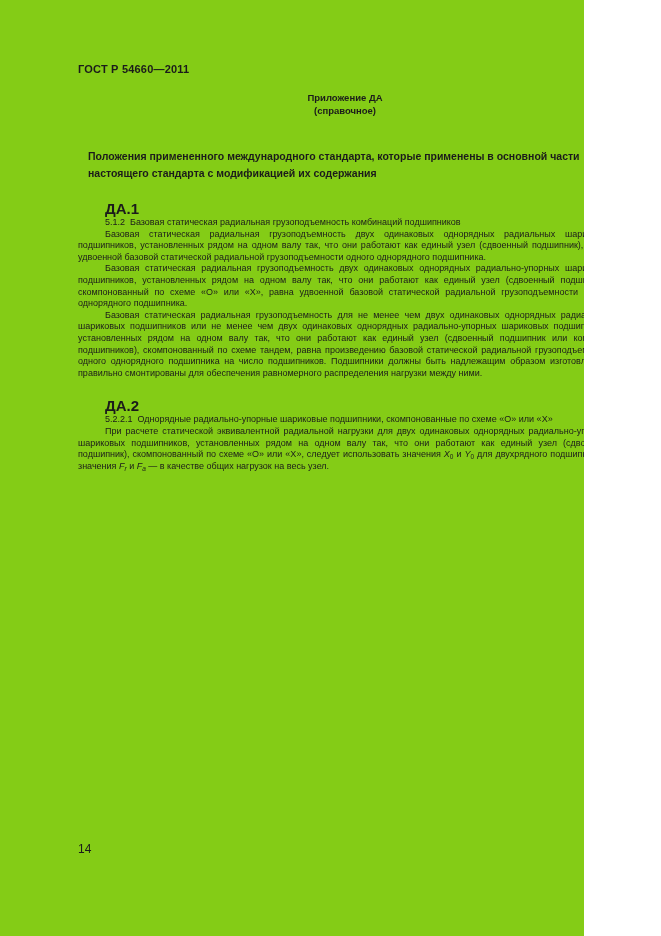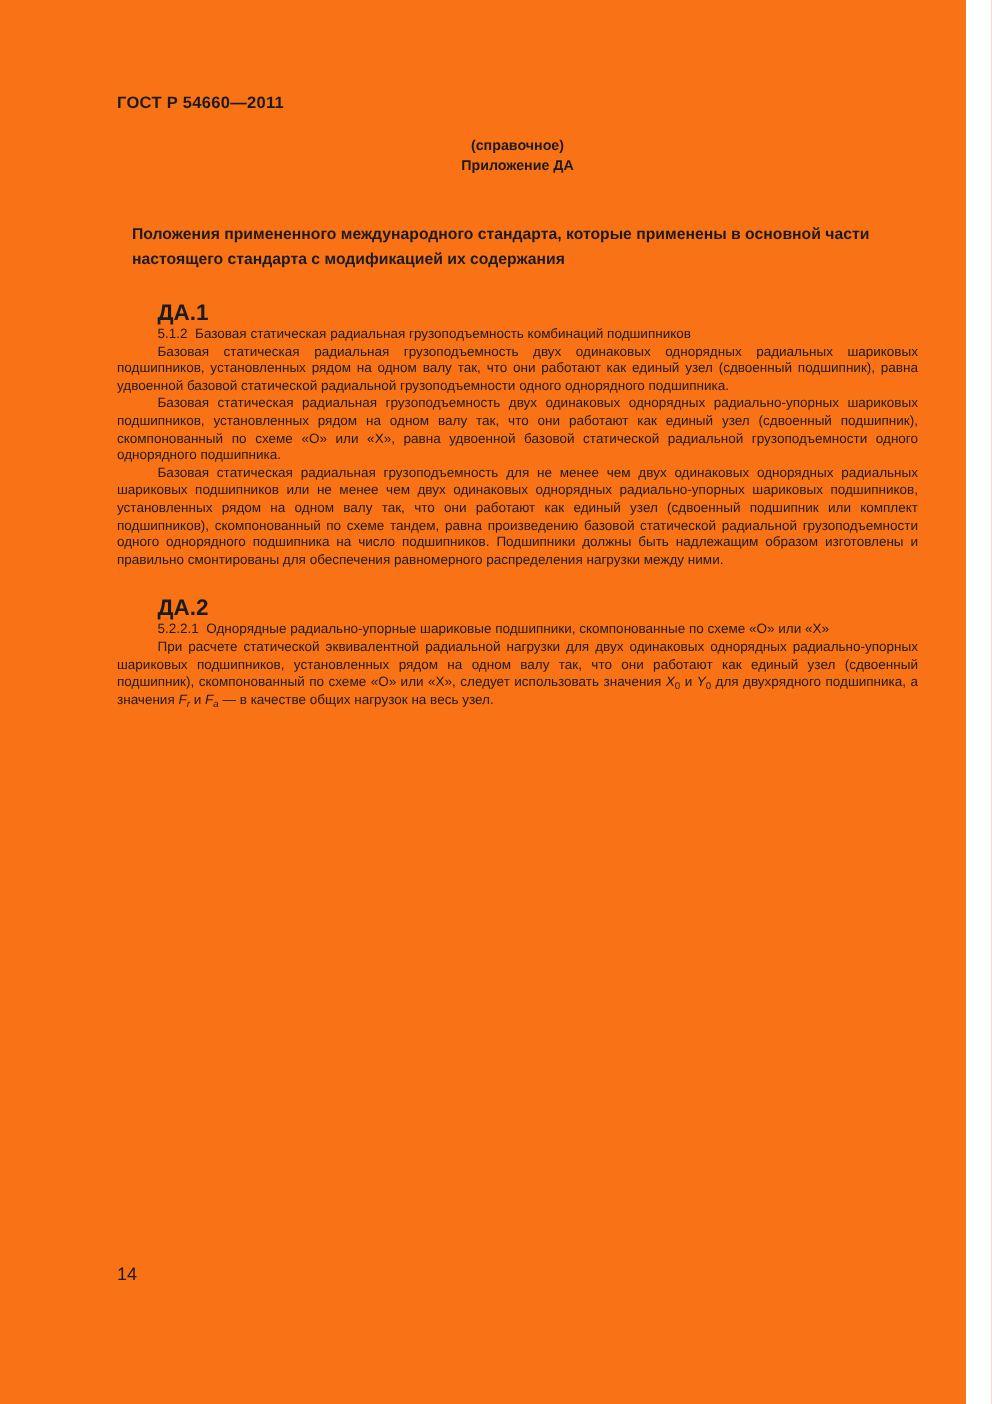--- a/index.html
+++ b/index.html
@@ -1,20 +1,20 @@
 <!DOCTYPE html>
 <html><head>
 <meta charset="utf-8">
 <style>
   html, body { margin: 0; padding: 0; background: #ffffff; }
   .page {
     position: relative;
-    width: 644px;
+    width: 584px;
     height: 936px;
-    background: #f97316;
+    background: #84cc16;
     font-family: "Liberation Sans", sans-serif;
     color: #1b1b1b;
     overflow: hidden;
   }
   .content {
     position: absolute;
     left: 78px;
     top: 62px;
     width: 534px;
   }
@@ -67,22 +67,22 @@
     line-height: 12px;
   }
 </style>
 </head>
 <body>
 
 <div class="page">
   <div class="content">
     <div class="doc-code">ГОСТ Р 54660—2011</div>
     <div class="appendix">
+      <div>Приложение ДА</div>
       <div>(справочное)</div>
-      <div>Приложение ДА</div>
     </div>
     <div class="doc-title">Положения примененного международного стандарта, которые применены в основной части настоящего стандарта с модификацией их содержания</div>
     <div id="sections">
         <div class="section-label">ДА.1</div>
         <p class="block clause-heading-bold">5.1.2&nbsp; Базовая статическая радиальная грузоподъемность комбинаций подшипников</p>
         <p class="block paragraph">Базовая статическая радиальная грузоподъемность двух одинаковых однорядных радиальных шариковых подшипников, установленных рядом на одном валу так, что они работают как единый узел (сдвоенный подшипник), равна удвоенной базовой статической радиальной грузоподъемности одного однорядного подшипника.</p>
         <p class="block paragraph">Базовая статическая радиальная грузоподъемность двух одинаковых однорядных радиально-упорных шариковых подшипников, установленных рядом на одном валу так, что они работают как единый узел (сдвоенный подшипник), скомпонованный по схеме «О» или «Х», равна удвоенной базовой статической радиальной грузоподъемности одного однорядного подшипника.</p>
         <p class="block paragraph">Базовая статическая радиальная грузоподъемность для не менее чем двух одинаковых однорядных радиальных шариковых подшипников или не менее чем двух одинаковых однорядных радиально-упорных шариковых подшипников, установленных рядом на одном валу так, что они работают как единый узел (сдвоенный подшипник или комплект подшипников), скомпонованный по схеме тандем, равна произведению базовой статической радиальной грузоподъемности одного однорядного подшипника на число подшипников. Подшипники должны быть надлежащим образом изготовлены и правильно смонтированы для обеспечения равномерного распределения нагрузки между ними.</p>
         <div class="section-label">ДА.2</div>
         <p class="block clause-heading">5.2.2.1&nbsp; Однорядные радиально-упорные шариковые подшипники, скомпонованные по схеме «О» или «Х»</p>

